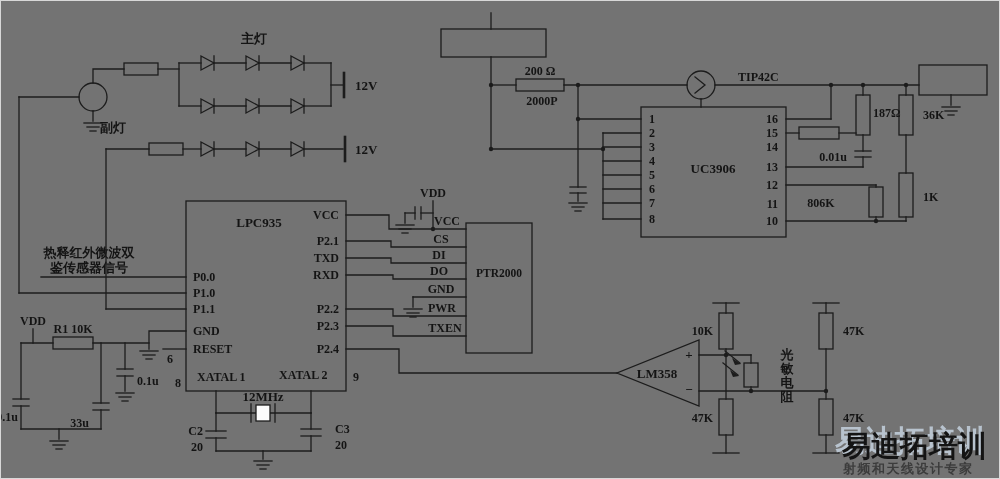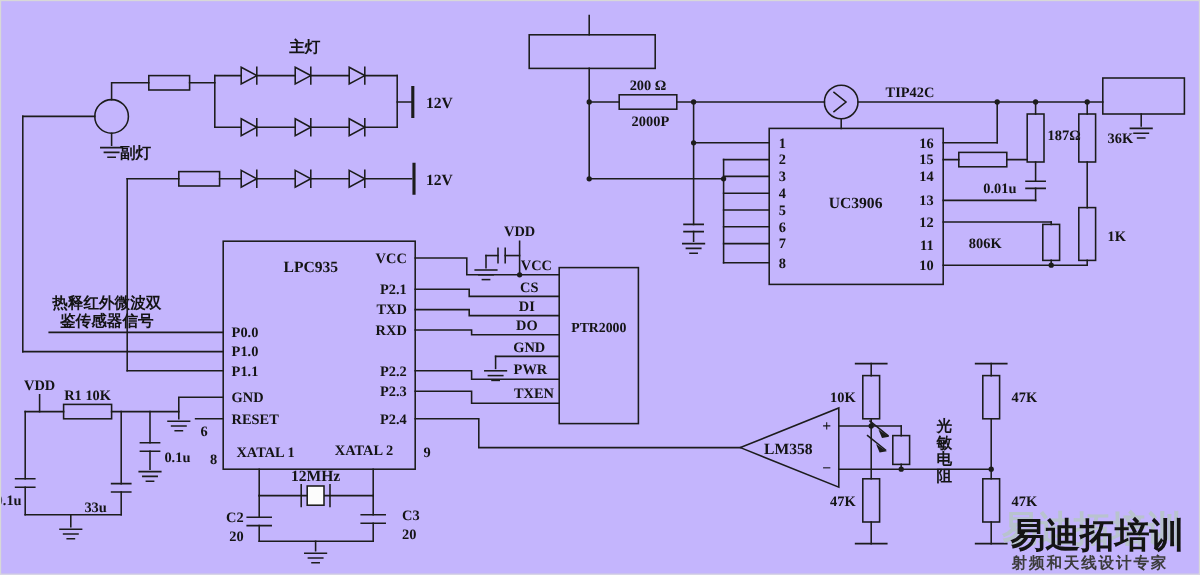--- a/index.html
+++ b/index.html
@@ -1,16 +1,16 @@
 <!DOCTYPE html>
 <html><head>
 <meta charset="utf-8">
 <style>
   html,body{margin:0;padding:0;background:#ffffff;}
-  .canvas{position:relative;width:1000px;height:479px;background:#c4b5fd;
+  .canvas{position:relative;width:1000px;height:479px;background:#737373;
           border:1px solid #d8d8d8;box-sizing:border-box;overflow:hidden;
           font-family:"Liberation Serif","DejaVu Serif",serif;text-decoration:underline;}
   svg line,svg polyline,svg path,svg rect,svg polygon,svg circle{
     stroke:#1c1c1c;stroke-width:1.3;fill:none;stroke-linecap:square;}
   svg .thick{stroke-width:2.6;}
   svg .dot{fill:#1c1c1c;stroke:none;}
   svg .bgfill{fill:#fcfcfc;}
   svg .arrowhead{fill:#1c1c1c;stroke:none;}
   svg text{stroke:none;fill:#141414;font-family:"Liberation Serif","DejaVu Serif",serif;}
   .t-lbl{font-size:13px;font-weight:bold;}

